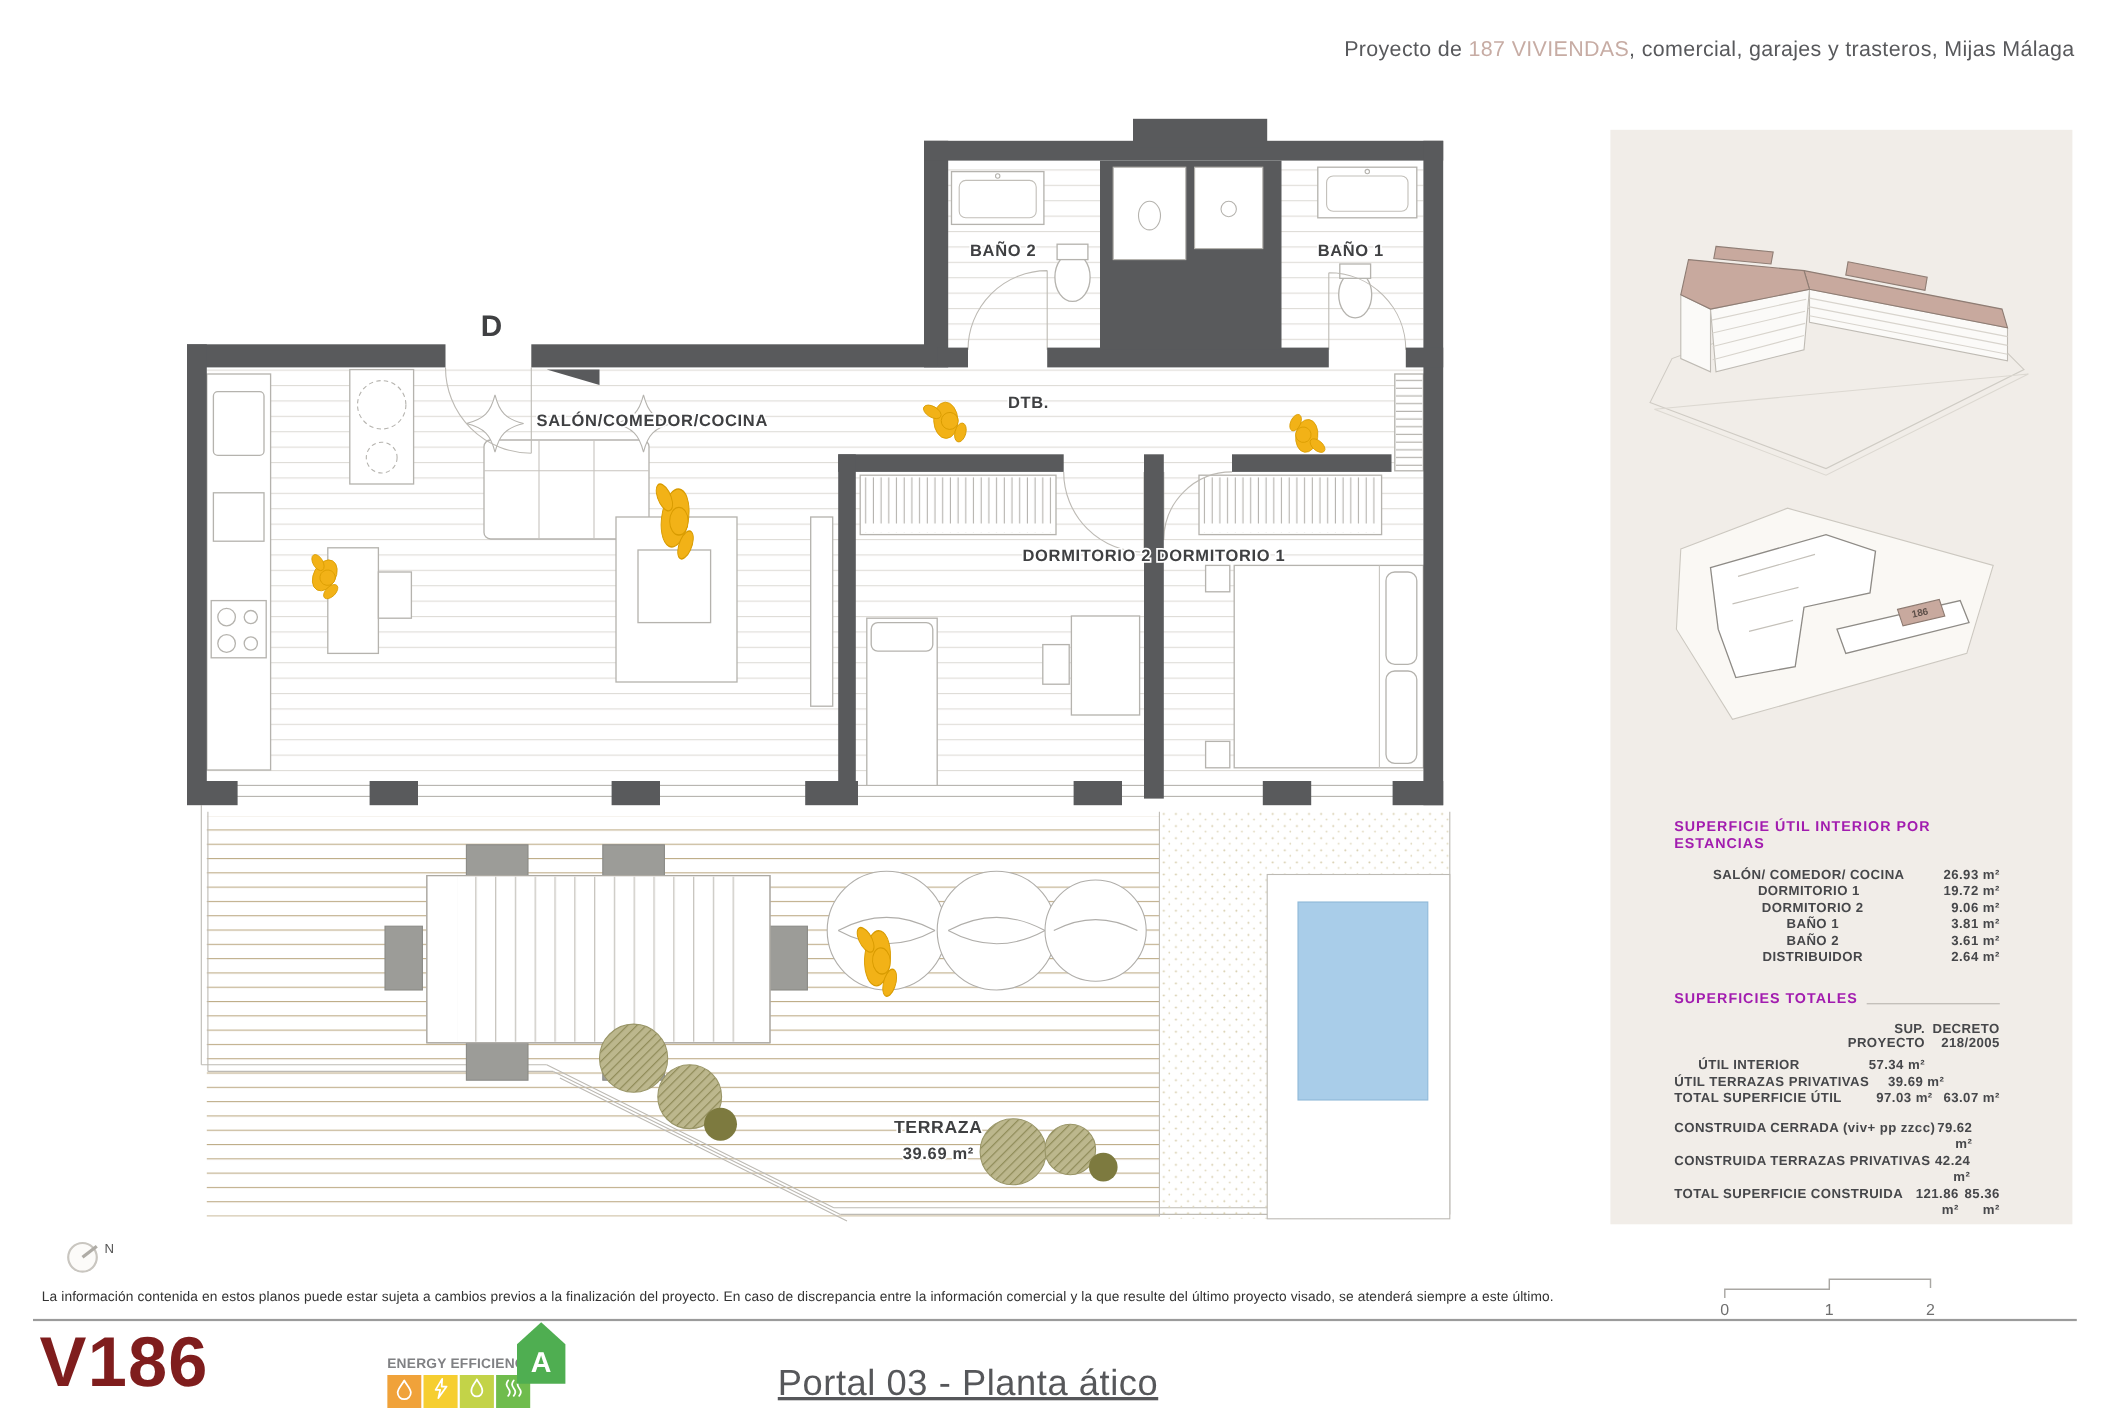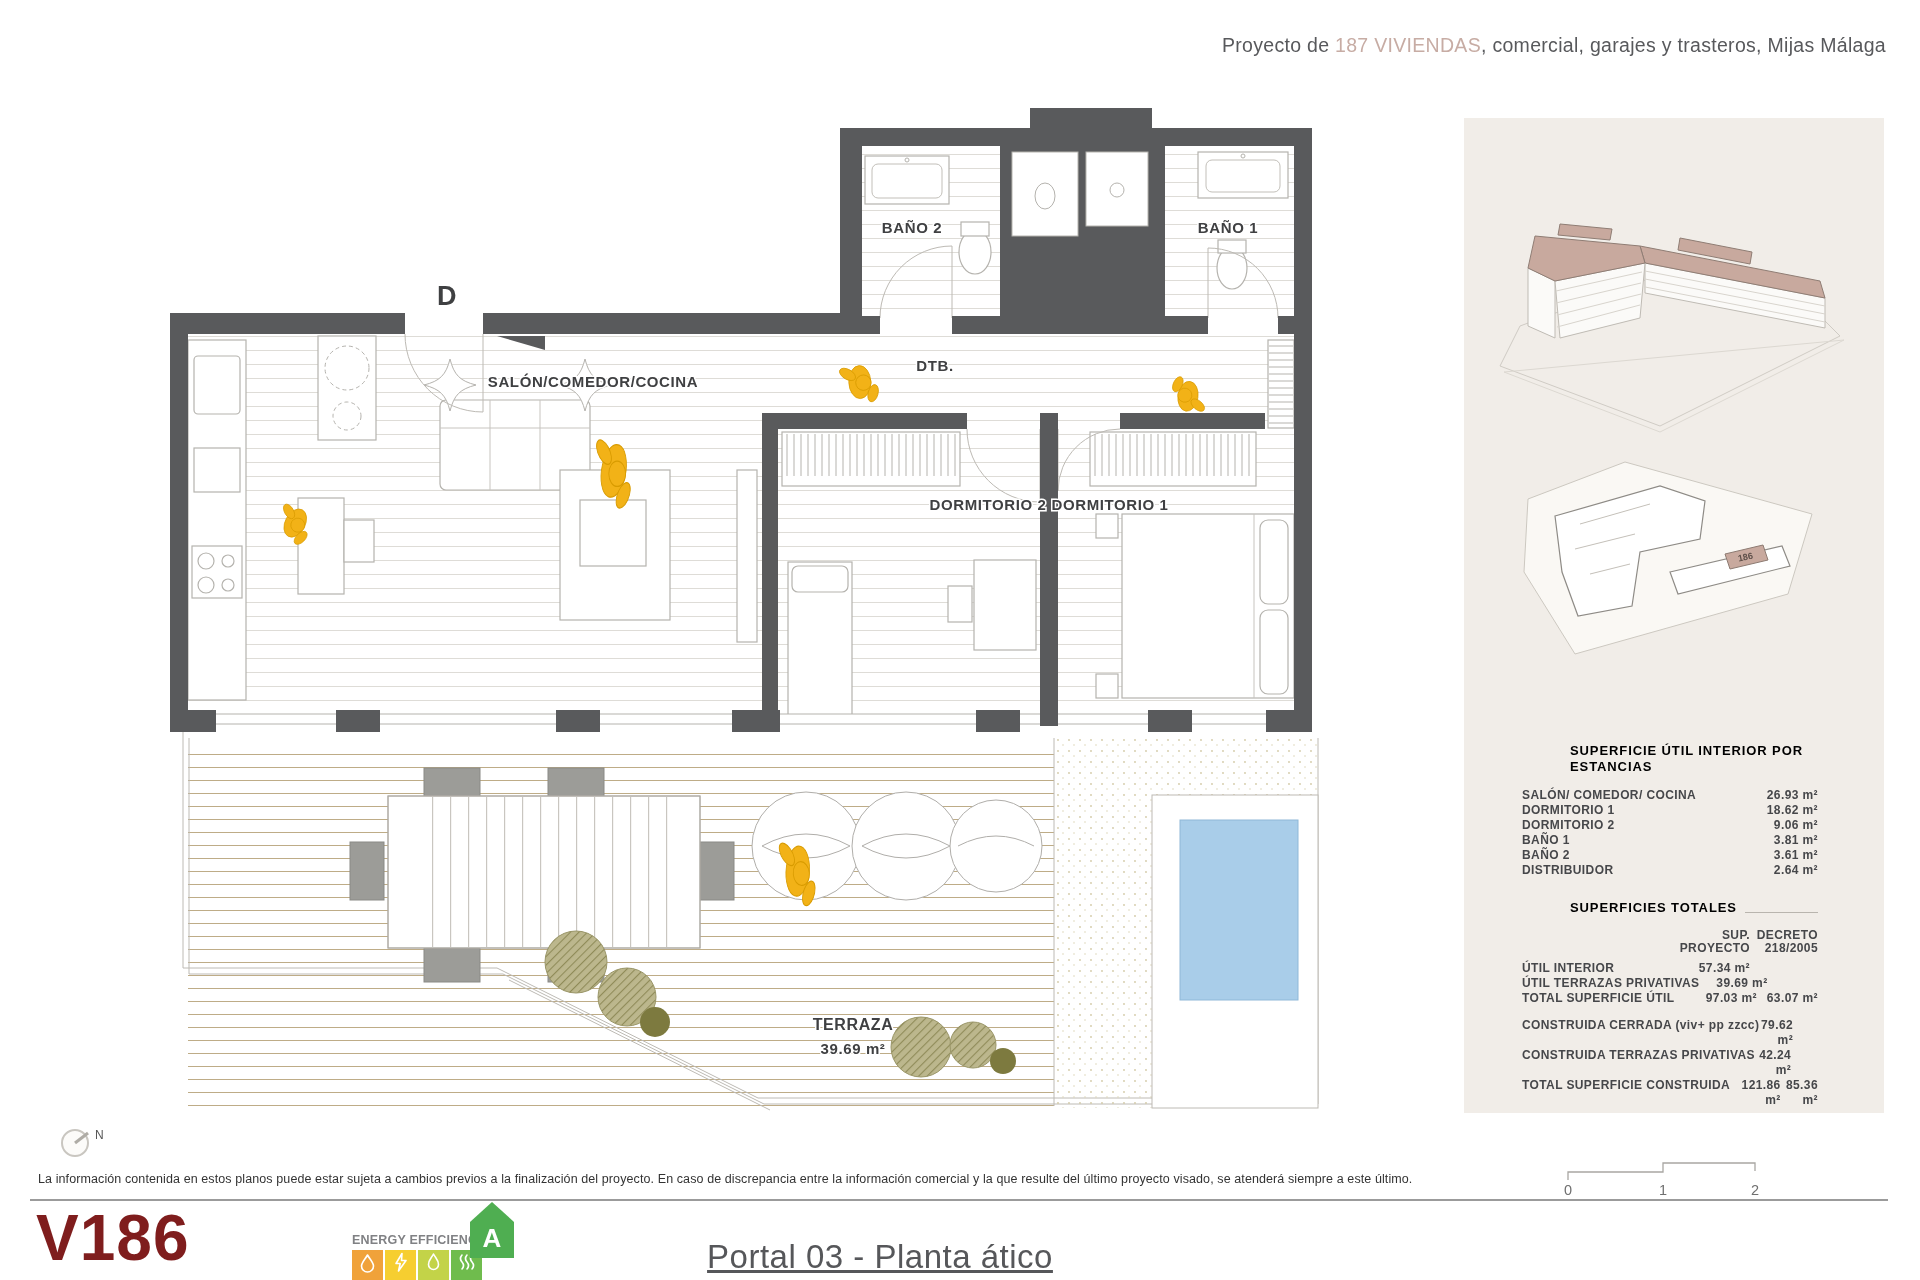--- a/index.html
+++ b/index.html
@@ -19,24 +19,24 @@
   .furn{fill:#ffffff;stroke:#b5b3ae;stroke-width:1.2;}
   .thin{fill:none;stroke:#bdbab4;stroke-width:1;}
   .fig{fill:#f2b217;stroke:#d89b00;stroke-width:.7;}
 
   
   .sidebar{left:1464px;top:118px;width:420px;height:995px;background:#f1ede8;}
   .render3d{position:absolute;left:26px;top:58px;}
   .siteplan{position:absolute;left:56px;top:336px;}
   .tables{position:absolute;left:58px;top:625px;width:296px;color:#46474a;}
   .sec-title{display:flex;align-items:flex-end;font:700 13px/16px "Liberation Sans",sans-serif;
-             letter-spacing:.9px;color:#000000;margin-bottom:13px;margin-left:48px;}
+             letter-spacing:.9px;color:#a21caf;margin-bottom:13px;}
   .sec-title::after{content:"";flex:1;border-bottom:1px solid #b9b5ae;margin-left:8px;margin-bottom:3px;}
   .trow{display:flex;font:700 12px/15px "Liberation Sans",sans-serif;letter-spacing:.4px;}
-  .tlabel{flex:1;white-space:nowrap;}
+  .tlabel{flex:1;white-space:nowrap;text-align:center;}
   .tval{margin-left:auto;text-align:right;}
   .tp{width:92px;text-align:right;}
   .td{width:68px;text-align:right;}
   .thead{margin-bottom:6px;}
   .colh{white-space:pre-line;line-height:13px;}
   .tot{margin-top:22px;}
   .grp-gap{margin-top:12px;}
 
   
   .disclaimer{left:38px;top:1172px;font-size:12.5px;color:#333333;letter-spacing:.1px;white-space:nowrap;}
@@ -306,21 +306,21 @@
 
   <div class="tables">
     <div class="sec-title">SUPERFICIE ÚTIL INTERIOR POR ESTANCIAS</div>
 
     <div class="trow">
         <span class="tlabel">SALÓN/ COMEDOR/ COCINA</span>
         <span class="tval">26.93 m²</span>
       </div>
     <div class="trow">
         <span class="tlabel">DORMITORIO 1</span>
-        <span class="tval">18.62 m²</span>
+        <span class="tval">19.72 m²</span>
       </div>
     <div class="trow">
         <span class="tlabel">DORMITORIO 2</span>
         <span class="tval">9.06 m²</span>
       </div>
     <div class="trow">
         <span class="tlabel">BAÑO 1</span>
         <span class="tval">3.81 m²</span>
       </div>
     <div class="trow">

